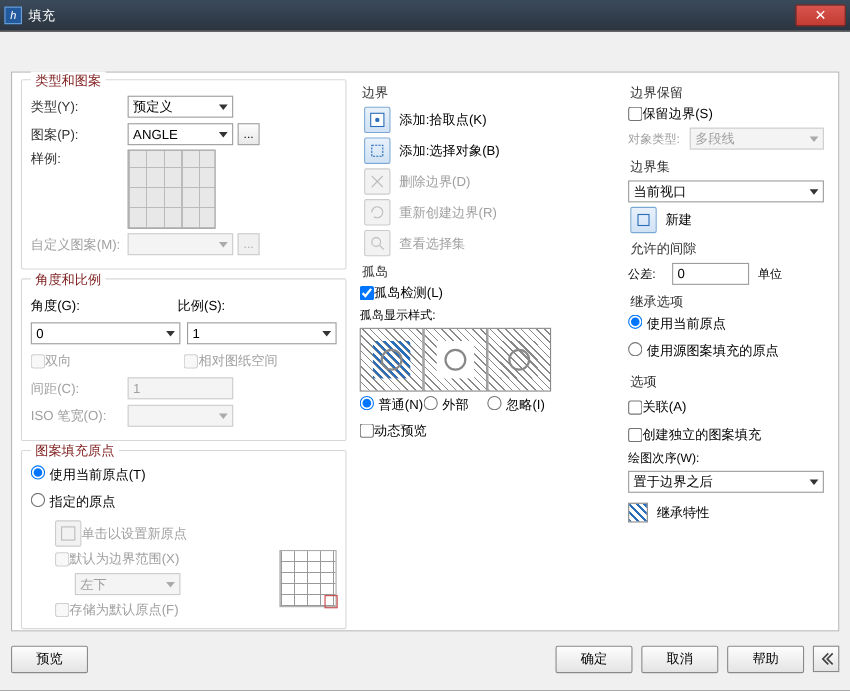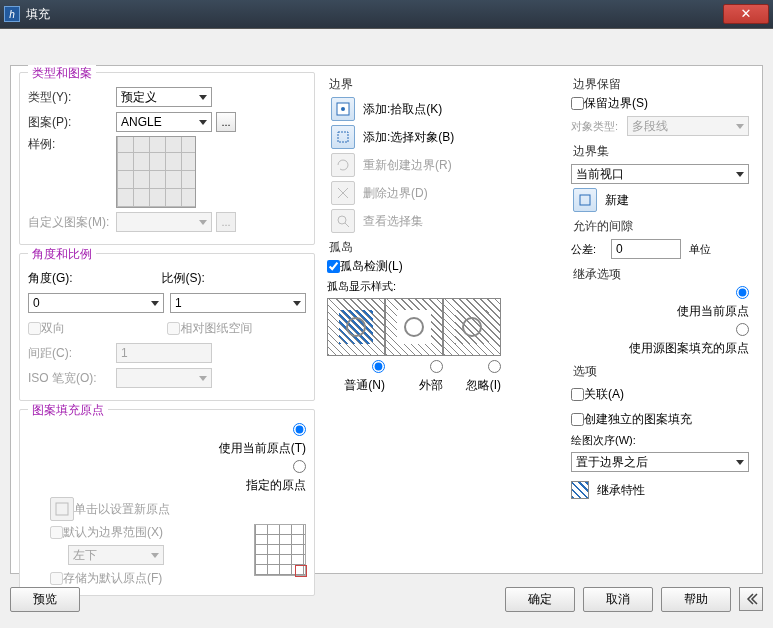--- a/index.html
+++ b/index.html
@@ -11,37 +11,37 @@
 .dlg { position: relative; background: #f0f0f0; width: 773px; height: 600px; border-top: 1px solid #555; }
 .tabbar { position: absolute; top: 14px; left: 18px; display: flex; }
 .tab { padding: 4px 10px; border: 1px solid #b8b8b8; background: #f0f0f0; position: relative; cursor: pointer; }
 .tab.active { background: #fff; z-index: 2; border-bottom-color: #fff; }
 .tab + .tab { margin-left: -1px; }
 .panel { position: absolute; top: 36px; left: 10px; right: 10px; bottom: 54px; border: 1px solid #b8b8b8; background: #fff; }
 .col1 { position: absolute; left: 8px; top: 6px; width: 296px; }
 .col2 { position: absolute; left: 316px; top: 6px; width: 224px; }
 .col3 { position: absolute; left: 560px; top: 6px; width: 178px; }
 .group { border: 1px solid #d8d8d8; border-radius: 2px; padding: 10px 8px 8px 8px; margin-bottom: 8px; position: relative; background: #fff; }
-.group > .legend { position: absolute; top: -8px; left: 8px; background: #fff; padding: 0 4px; color: #a21caf; }
+.group > .legend { position: absolute; top: -8px; left: 8px; background: #fff; padding: 0 4px; color: #7f1d1d; }
 .row { display: flex; align-items: center; margin: 3px 0; min-height: 22px; }
 .lbl { width: 88px; color: #333; }
 .lbl.dis, .dis { color: #a0a0a0; }
 .combo { flex: 1; border: 1px solid #9c9c9c; background: #fff; height: 20px; display: flex; align-items: center; padding: 0 4px; position: relative; cursor: pointer; }
 .combo::after { content: ""; position: absolute; right: 4px; top: 7px; width: 0; height: 0; border-left: 4px solid transparent; border-right: 4px solid transparent; border-top: 5px solid #333; }
 .combo.disabled { background: #f4f4f4; color: #a0a0a0; border-color: #ccc; }
 .combo.disabled::after { border-top-color: #aaa; }
 .input { flex: 1; border: 1px solid #9c9c9c; height: 20px; padding: 0 4px; display: flex; align-items: center; background: #fff; }
 .input.disabled { background: #f4f4f4; color: #a0a0a0; border-color: #ccc; }
 .iconbtn { width: 20px; height: 20px; border: 1px solid #9c9c9c; background: linear-gradient(#fdfdfd, #e8e8e8); margin-left: 4px; text-align: center; line-height: 18px; cursor: pointer; font-size: 11px; }
 .iconbtn.disabled { background: #f0f0f0; color: #aaa; border-color: #ccc; }
 .swatch { width: 80px; height: 72px; border: 1px solid #9c9c9c; margin-left: 0; background: repeating-linear-gradient(0deg,#bbb 0 1px,transparent 1px 18px), repeating-linear-gradient(90deg,#bbb 0 1px,transparent 1px 16px), #e8e8e8; cursor:pointer;}
 .half { width: 48%; }
 .chk { display: flex; align-items: center; gap: 0; cursor: pointer; }
 .chk input { width: 13px; height: 13px; }
-.rad { display: flex; align-items: flex-end; gap: 4px; cursor: pointer; flex-direction: column; }
+.rad { display: flex; align-items: flex-start; gap: 4px; cursor: pointer; }
 .rad input { width: 13px; height: 13px; }
 .section-title { color: #333; margin: 4px 0 2px 2px; }
 .miniswatch { width: 52px; height: 52px; border: 1px solid #aaa; background: repeating-linear-gradient(0deg,#999 0 1px,transparent 1px 10px),repeating-linear-gradient(90deg,#999 0 1px,transparent 1px 12px),#fff; display:inline-block; position:relative;}
 .miniswatch::before{content:"";position:absolute;right:-2px;bottom:-2px;width:10px;height:10px;border:1px solid #c44;}
 .boundary-row { display: flex; align-items: center; margin: 4px 4px; gap: 8px; }
 .bicon { width: 24px; height: 24px; border: 1px solid #7aa7d3; background: linear-gradient(#e8f1fb,#d0e2f4); display: flex; align-items:center;justify-content:center; cursor: pointer; border-radius:2px;}
 .bicon.disabled{border-color:#ccc;background:#f2f2f2;color:#aaa;}
 .bicon svg{width:16px;height:16px;}
 .island-box { width: 58px; height: 58px; border: 1px solid #888; background: repeating-linear-gradient(45deg,#888 0 1px,transparent 1px 5px); display:flex;align-items:center;justify-content:center;}
 .island-inner{width:34px;height:34px;background:#fff;display:flex;align-items:center;justify-content:center;}
@@ -196,33 +196,33 @@
           <span class="bicon">
             <svg viewBox="0 0 16 16">
               <rect x="3" y="3" width="10" height="10" fill="none" stroke="#2a6db8" stroke-dasharray="2 1"></rect>
             </svg>
           </span>
           <span>添加:选择对象(B)</span>
         </div>
       <div class="boundary-row">
           <span class="bicon disabled">
             <svg viewBox="0 0 16 16">
-              <path d="M3 8a5 5 0 1 1 2 4" fill="none" stroke="#bbb"></path>
-            </svg>
-          </span>
-          <span class="dis">重新创建边界(R)</span>
-        </div>
-      <div class="boundary-row">
-          <span class="bicon disabled">
-            <svg viewBox="0 0 16 16">
               <line x1="3" y1="3" x2="13" y2="13" stroke="#bbb"></line>
               <line x1="13" y1="3" x2="3" y2="13" stroke="#bbb"></line>
             </svg>
           </span>
           <span class="dis">删除边界(D)</span>
+        </div>
+      <div class="boundary-row">
+          <span class="bicon disabled">
+            <svg viewBox="0 0 16 16">
+              <path d="M3 8a5 5 0 1 1 2 4" fill="none" stroke="#bbb"></path>
+            </svg>
+          </span>
+          <span class="dis">重新创建边界(R)</span>
         </div>
       <div class="boundary-row">
           <span class="bicon disabled">
             <svg viewBox="0 0 16 16">
               <circle cx="7" cy="7" r="4" fill="none" stroke="#bbb"></circle>
               <line x1="10" y1="10" x2="14" y2="14" stroke="#bbb"></line>
             </svg>
           </span>
           <span class="dis">查看选择集</span>
         </div>
@@ -261,20 +261,24 @@
               <div class="island-inner" style="background:repeating-linear-gradient(45deg,#888 0 1px,transparent 1px 5px)">
                 <span style="border-color:#888"></span>
               </div>
             </div>
             <label class="rad mt4">
               <input type="radio" name="isl" style="">
               <span>忽略(I)</span>
             </label>
           </div>
       </div>
+      <label class="chk mt6">
+          <input type="checkbox" style="">
+          <span>动态预览</span>
+        </label>
     </div>
 
     <div class="col3">
       <div class="section-title">边界保留</div>
       <label class="chk">
           <input type="checkbox" style="">
           <span>保留边界(S)</span>
         </label>
       <div class="row">
           <span class="tiny dis" style="width:56px">对象类型:</span>

